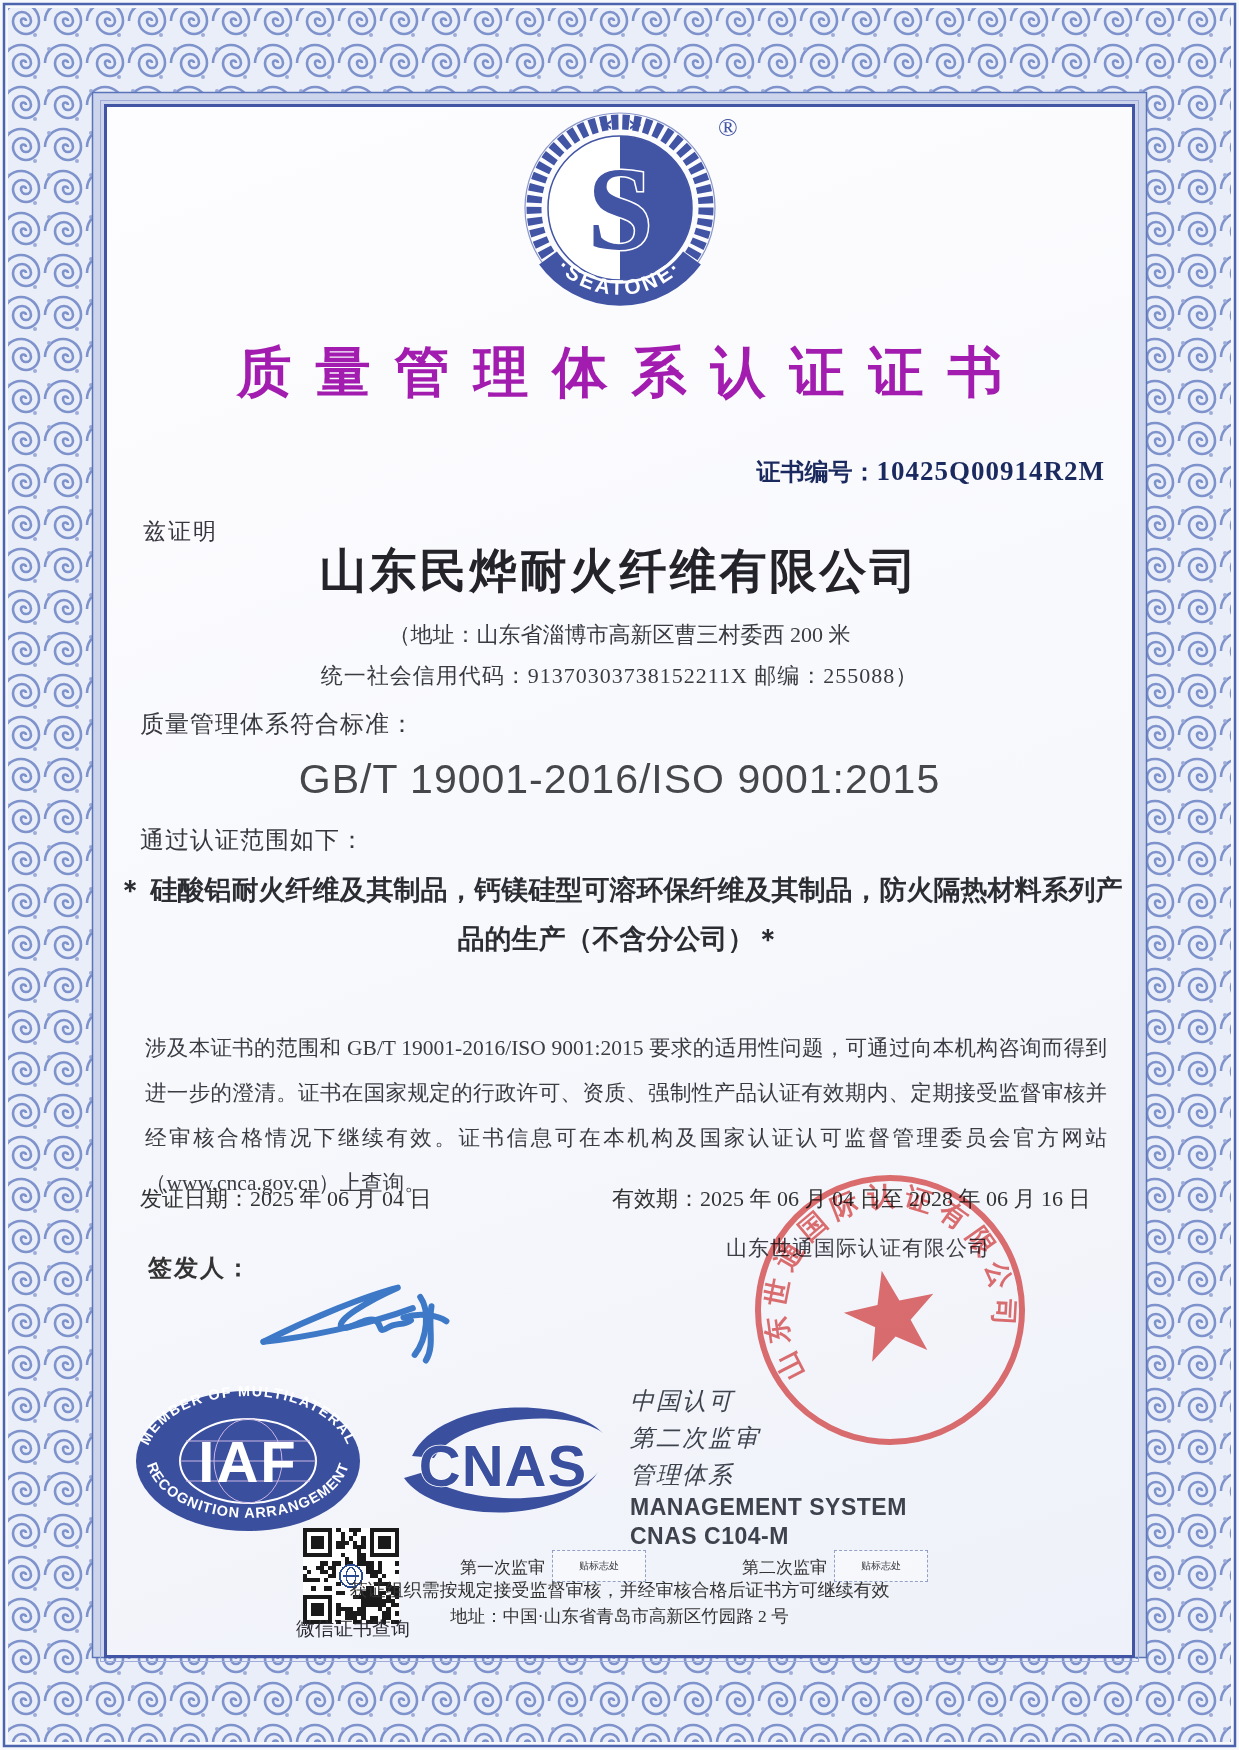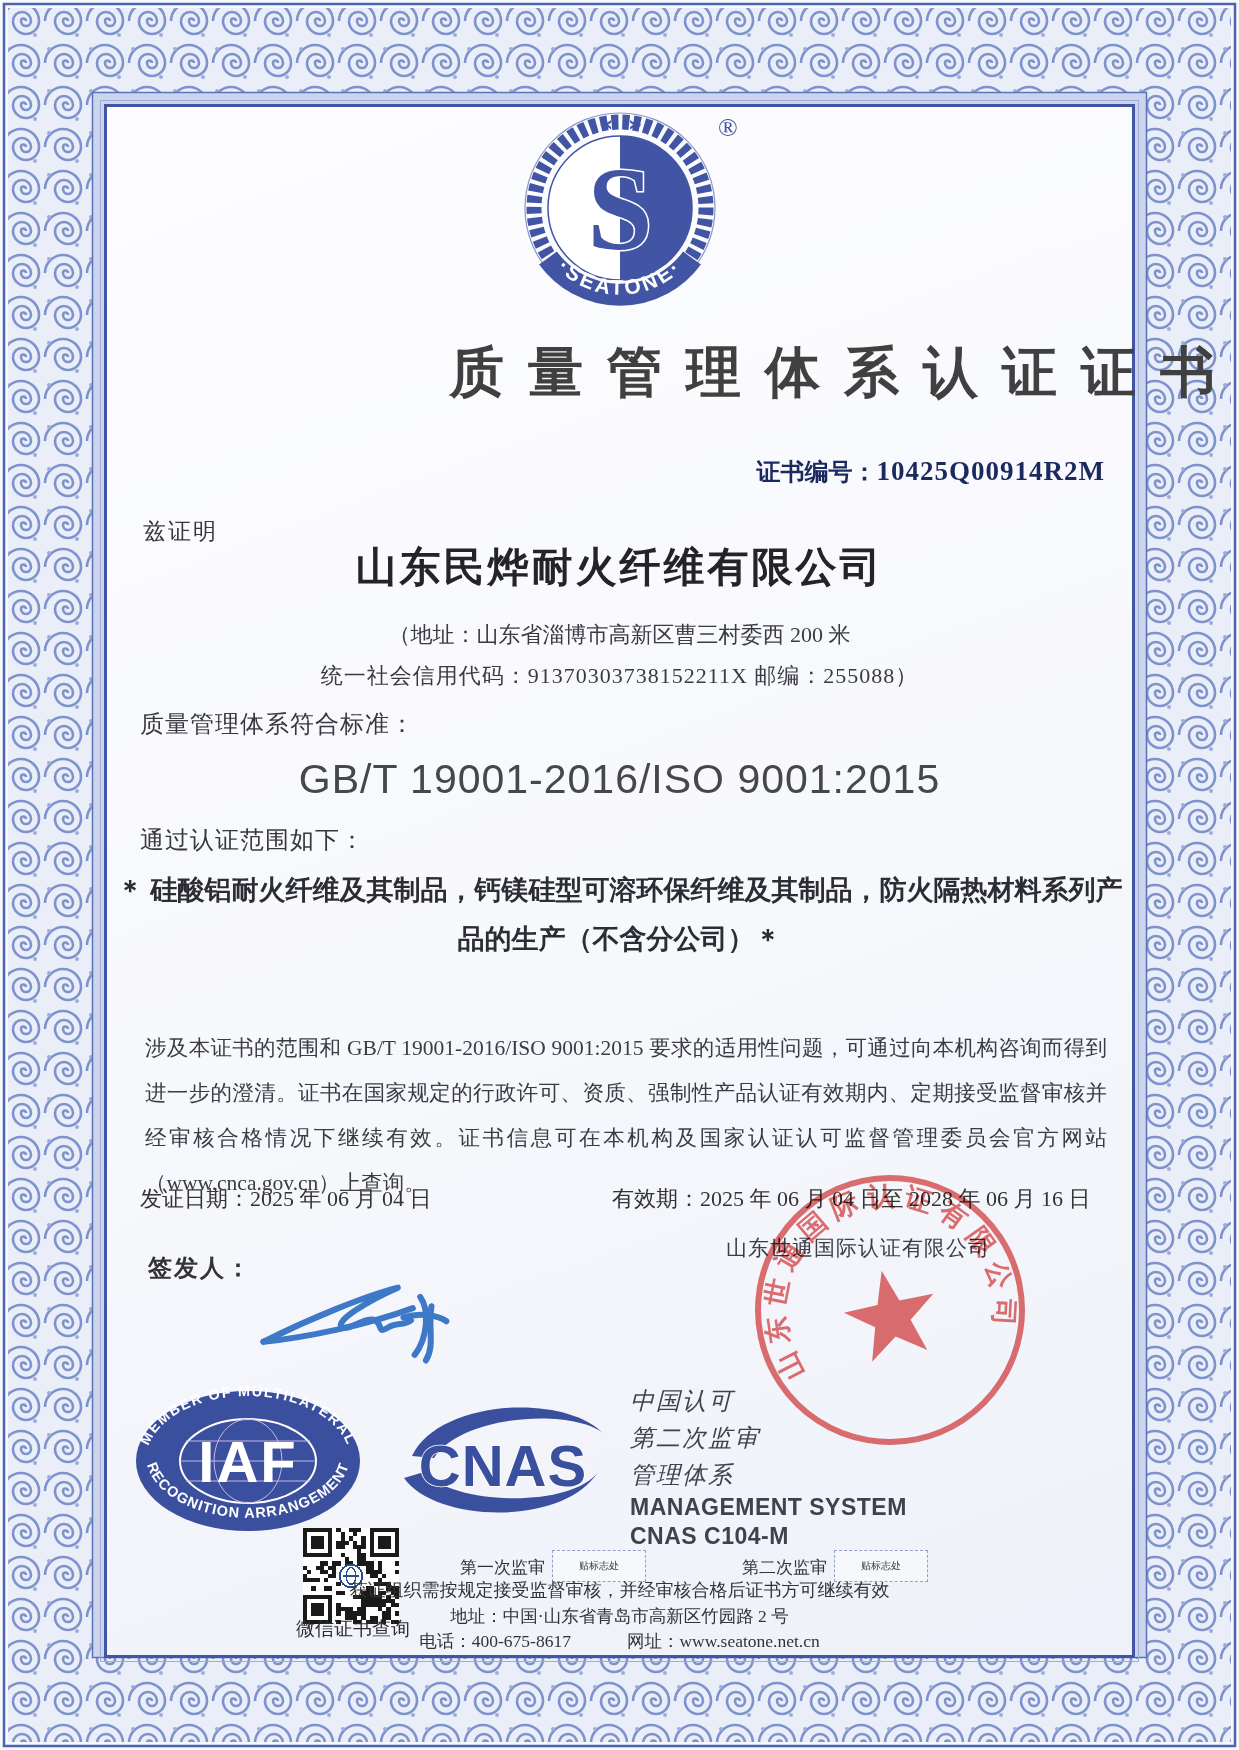--- a/index.html
+++ b/index.html
@@ -8,26 +8,26 @@
   .ornament{position:absolute;inset:0;z-index:0;}
   .blob{position:absolute;border-radius:50%;pointer-events:none;z-index:1;}
   .blob1{left:620px;top:90px;width:520px;height:300px;background:radial-gradient(closest-side,rgba(180,197,230,.38),rgba(180,197,230,0));}
   .blob2{left:120px;top:480px;width:420px;height:260px;background:radial-gradient(closest-side,rgba(190,204,233,.22),rgba(190,204,233,0));}
   .blob3{left:520px;top:1020px;width:560px;height:320px;background:radial-gradient(closest-side,rgba(186,200,231,.20),rgba(186,200,231,0));}
   .frame{position:absolute;left:104px;top:104px;right:104px;bottom:92px;z-index:1;
          border:3px solid #4254a4;outline:1px solid #9fabd8;outline-offset:3px;
          background:linear-gradient(160deg,#fdfdff 0%,#f7f8fc 55%,#eef1f9 100%);}
   .abs{position:absolute;z-index:2;}
   .logo-wrap{left:50%;top:108px;transform:translateX(-50%);}
-  .title{left:0;right:0;top:336px;text-align:right;font-size:55px;font-weight:bold;color:#404040;
+  .title{left:0;right:0;top:336px;text-align:center;font-size:55px;font-weight:bold;color:#a21caf;
          letter-spacing:24px;text-indent:24px;white-space:nowrap;}
   .certno{top:456px;right:134px;font-weight:bold;color:#1b2a5e;font-size:24px;}
   .certno .num{font-size:27px;letter-spacing:1px;}
   .certify{left:143px;top:516px;font-size:23px;color:#37373f;letter-spacing:2px;}
-  .company{left:0;right:0;top:540px;text-align:center;font-size:41px;font-weight:bold;color:#232329;letter-spacing:3px;}
+  .company{left:0;right:0;top:540px;text-align:center;font-size:47px;font-weight:bold;color:#232329;letter-spacing:3px;}
   .addr1{left:0;right:0;top:620px;text-align:center;font-size:22px;color:#3a3a42;}
   .addr2{left:0;right:0;top:661px;text-align:center;font-size:22px;color:#3a3a42;letter-spacing:1px;}
   .stdlabel{left:140px;top:708px;font-size:24px;color:#37373f;letter-spacing:1px;}
   .standard{left:0;right:0;top:756px;text-align:center;font-size:41px;color:#46474b;
             font-family:"Liberation Sans","DejaVu Sans",sans-serif;letter-spacing:1px;}
   .scopelabel{left:140px;top:824px;font-size:24px;color:#37373f;letter-spacing:1px;}
   .scope{left:50%;transform:translateX(-50%);top:866px;width:1010px;text-align:center;
          font-size:27px;font-weight:bold;line-height:49px;color:#2c2c33;}
   .disclaimer{left:145px;top:1026px;width:962px;font-size:21.5px;line-height:45px;text-align:justify;color:#3b3b43;}
   .issue{left:140px;top:1184px;font-size:22px;color:#333;}
@@ -219,17 +219,14 @@
   <div class="abs stickerbox b1">
       <span>贴标志处</span>
     </div>
   <div class="abs audit a2">第二次监审</div>
   <div class="abs stickerbox b2">
       <span>贴标志处</span>
     </div>
 
   <div class="abs note">获证组织需按规定接受监督审核，并经审核合格后证书方可继续有效</div>
   <div class="abs orgaddr">地址：中国·山东省青岛市高新区竹园路 2 号</div>
-  <div class="abs phoneweb">
-    <span>电话：</span><span>400-675-8617</span><span class="gap"></span><span>网址：</span><span>www.seatone.net.cn</span>
-  </div>
 
 </div>
 
 </body></html>

